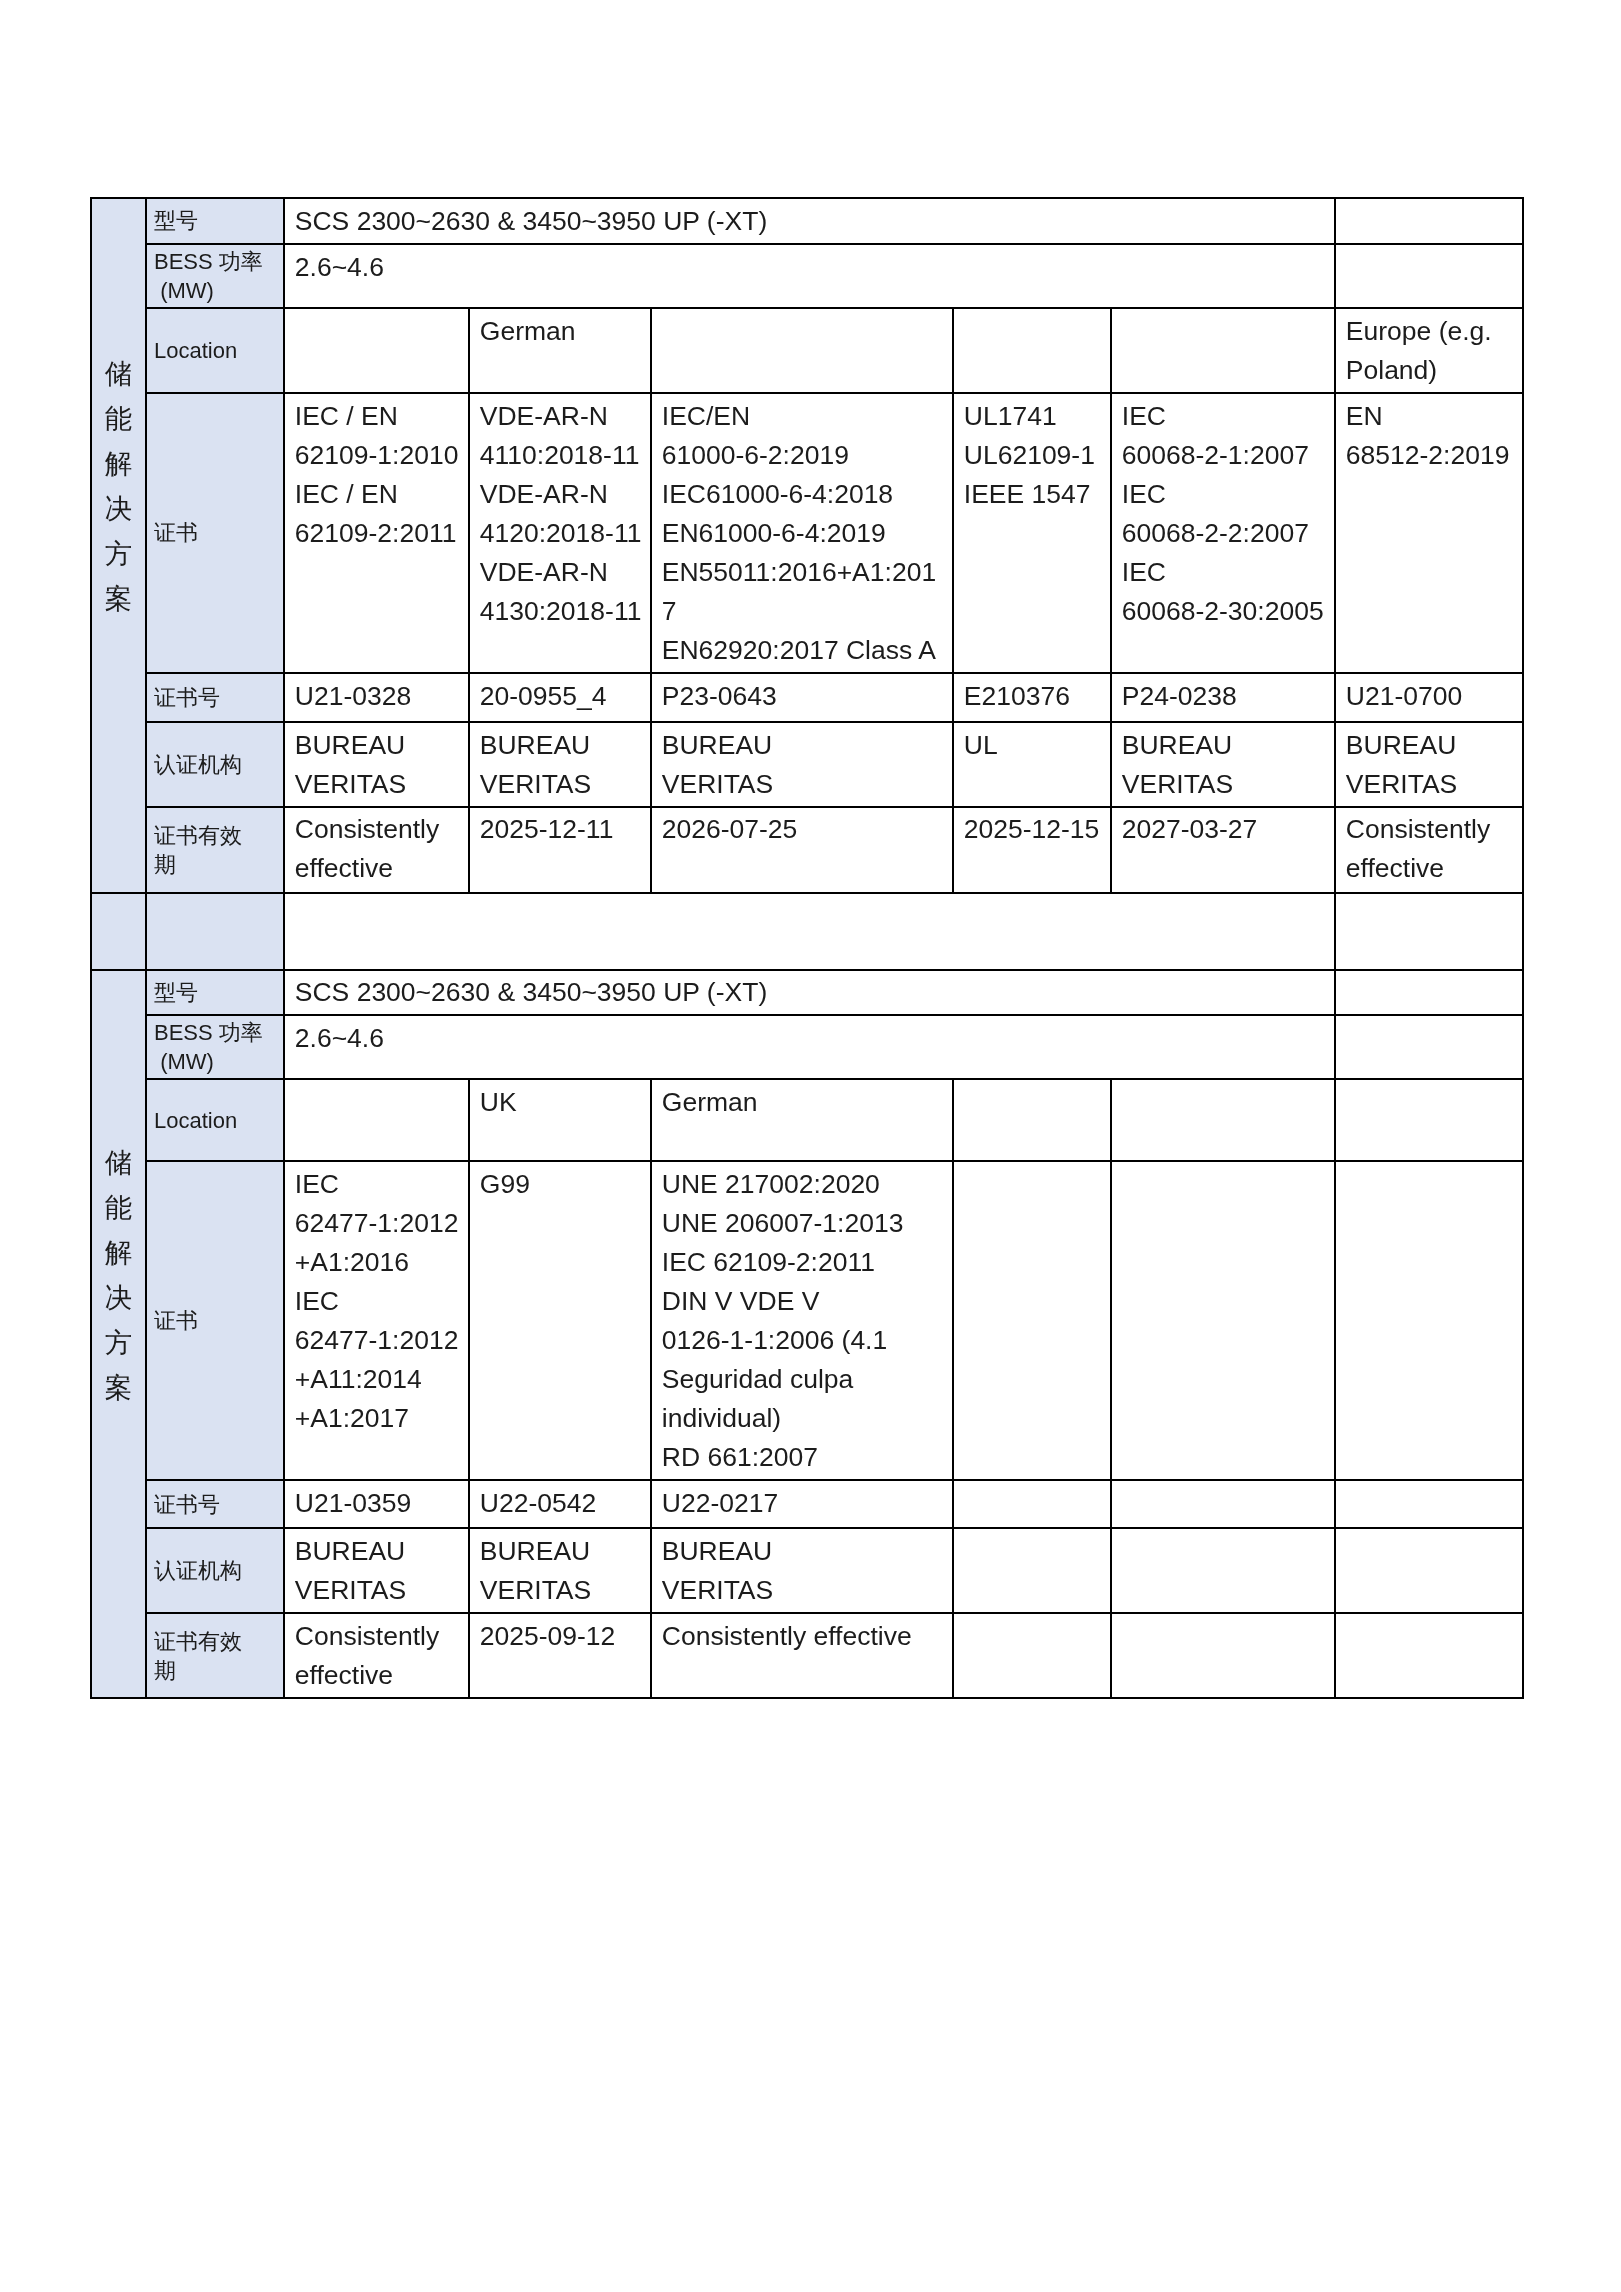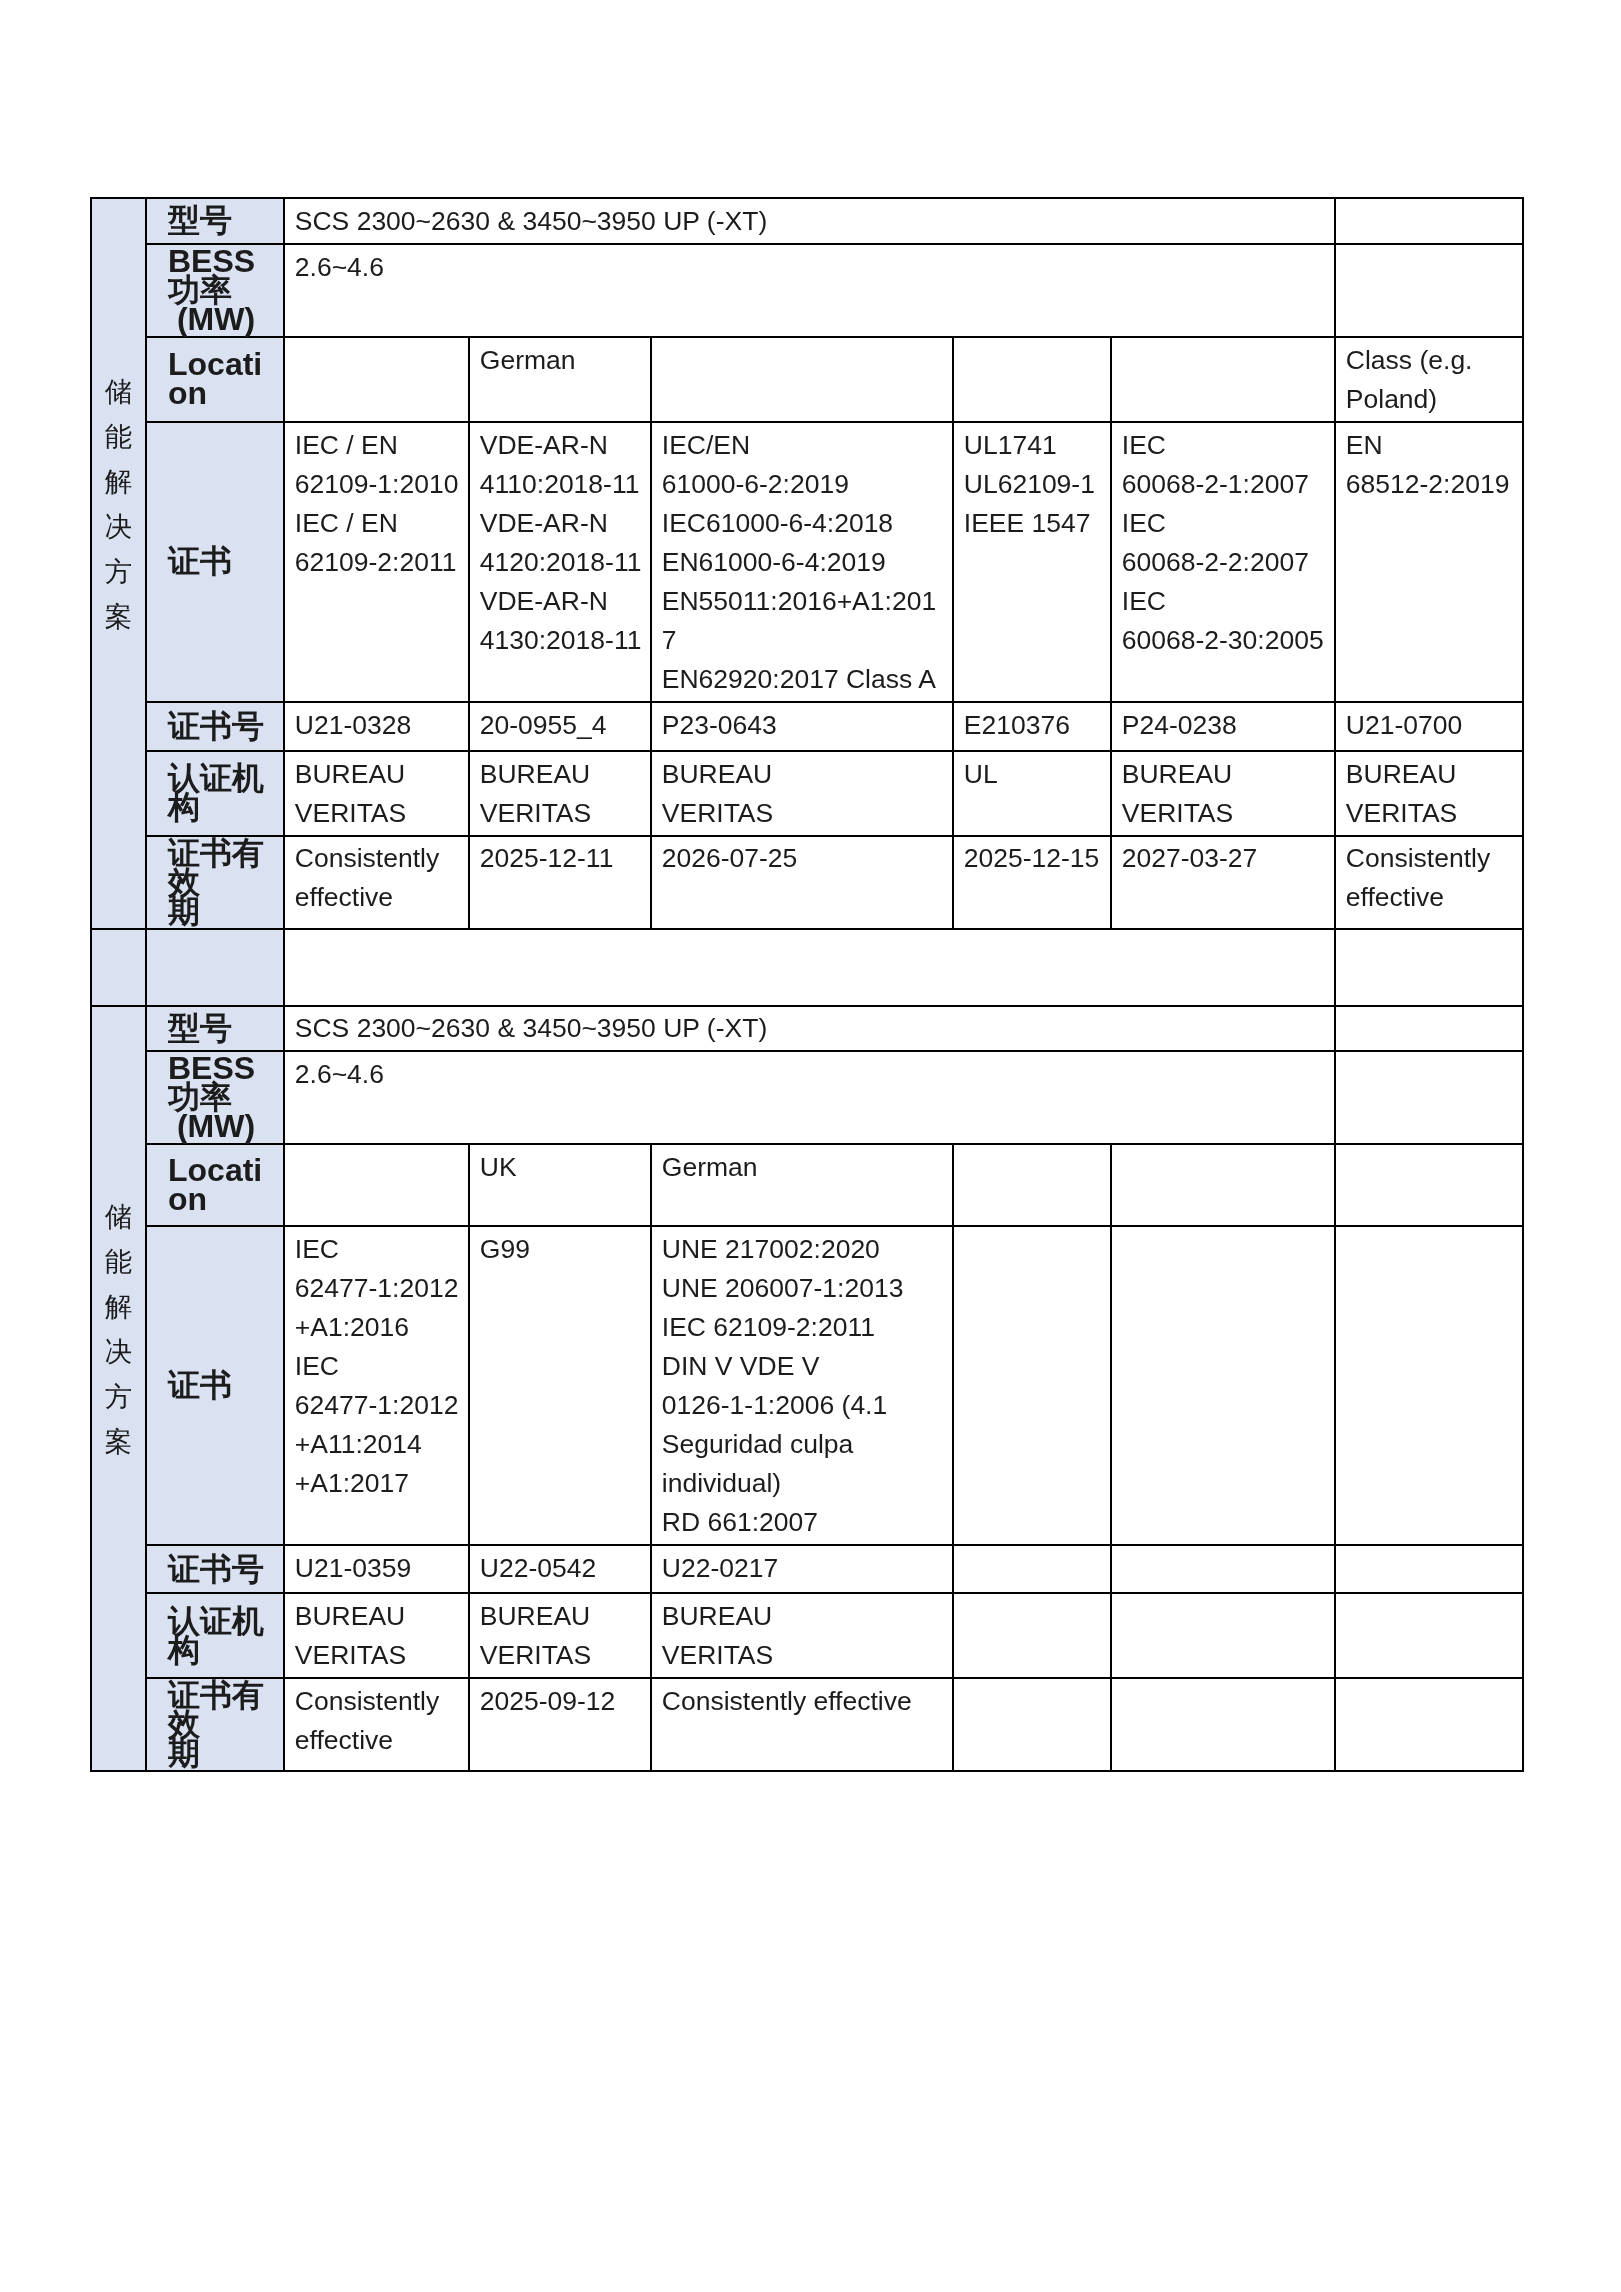--- a/index.html
+++ b/index.html
@@ -33,24 +33,23 @@
   td.data {
     vertical-align: top;
     font-size: 26.5px;
     line-height: 39px;
     padding: 2.9px 5.9px 2px 9.8px;
     background: #ffffff;
   }
   td.label {
     background: #dae2f2;
     vertical-align: middle;
-    font-size: 32px;
+    font-size: 22px;
     line-height: 29px;
-    padding: 2px 2px 2px 21px;
-    font-weight: bold;
+    padding: 2px 2px 2px 7px;
   }
   td.sidebar {
     background: #dae2f2;
     vertical-align: middle;
     text-align: center;
     font-size: 27.4px;
     line-height: 45px;
     padding: 0 0 118px 0;
   }
   tr.thick-bottom > td { border-bottom-width: 2.9px; }
@@ -90,21 +89,21 @@
     <td class="data" colspan="5">2.6~4.6</td>
     <td class="data"></td>
   </tr>
   <tr style="height:81px">
     <td class="label">Location</td>
     <td class="data"></td>
     <td class="data">German</td>
     <td class="data"></td>
     <td class="data"></td>
     <td class="data"></td>
-    <td class="data">Class (e.g.
+    <td class="data">Europe (e.g.
 Poland)</td>
   </tr>
   <tr style="height:242px">
     <td class="label">证书</td>
     <td class="data">IEC / EN
 62109-1:2010
 IEC / EN
 62109-2:2011</td>
     <td class="data">VDE-AR-N
 4110:2018-11

